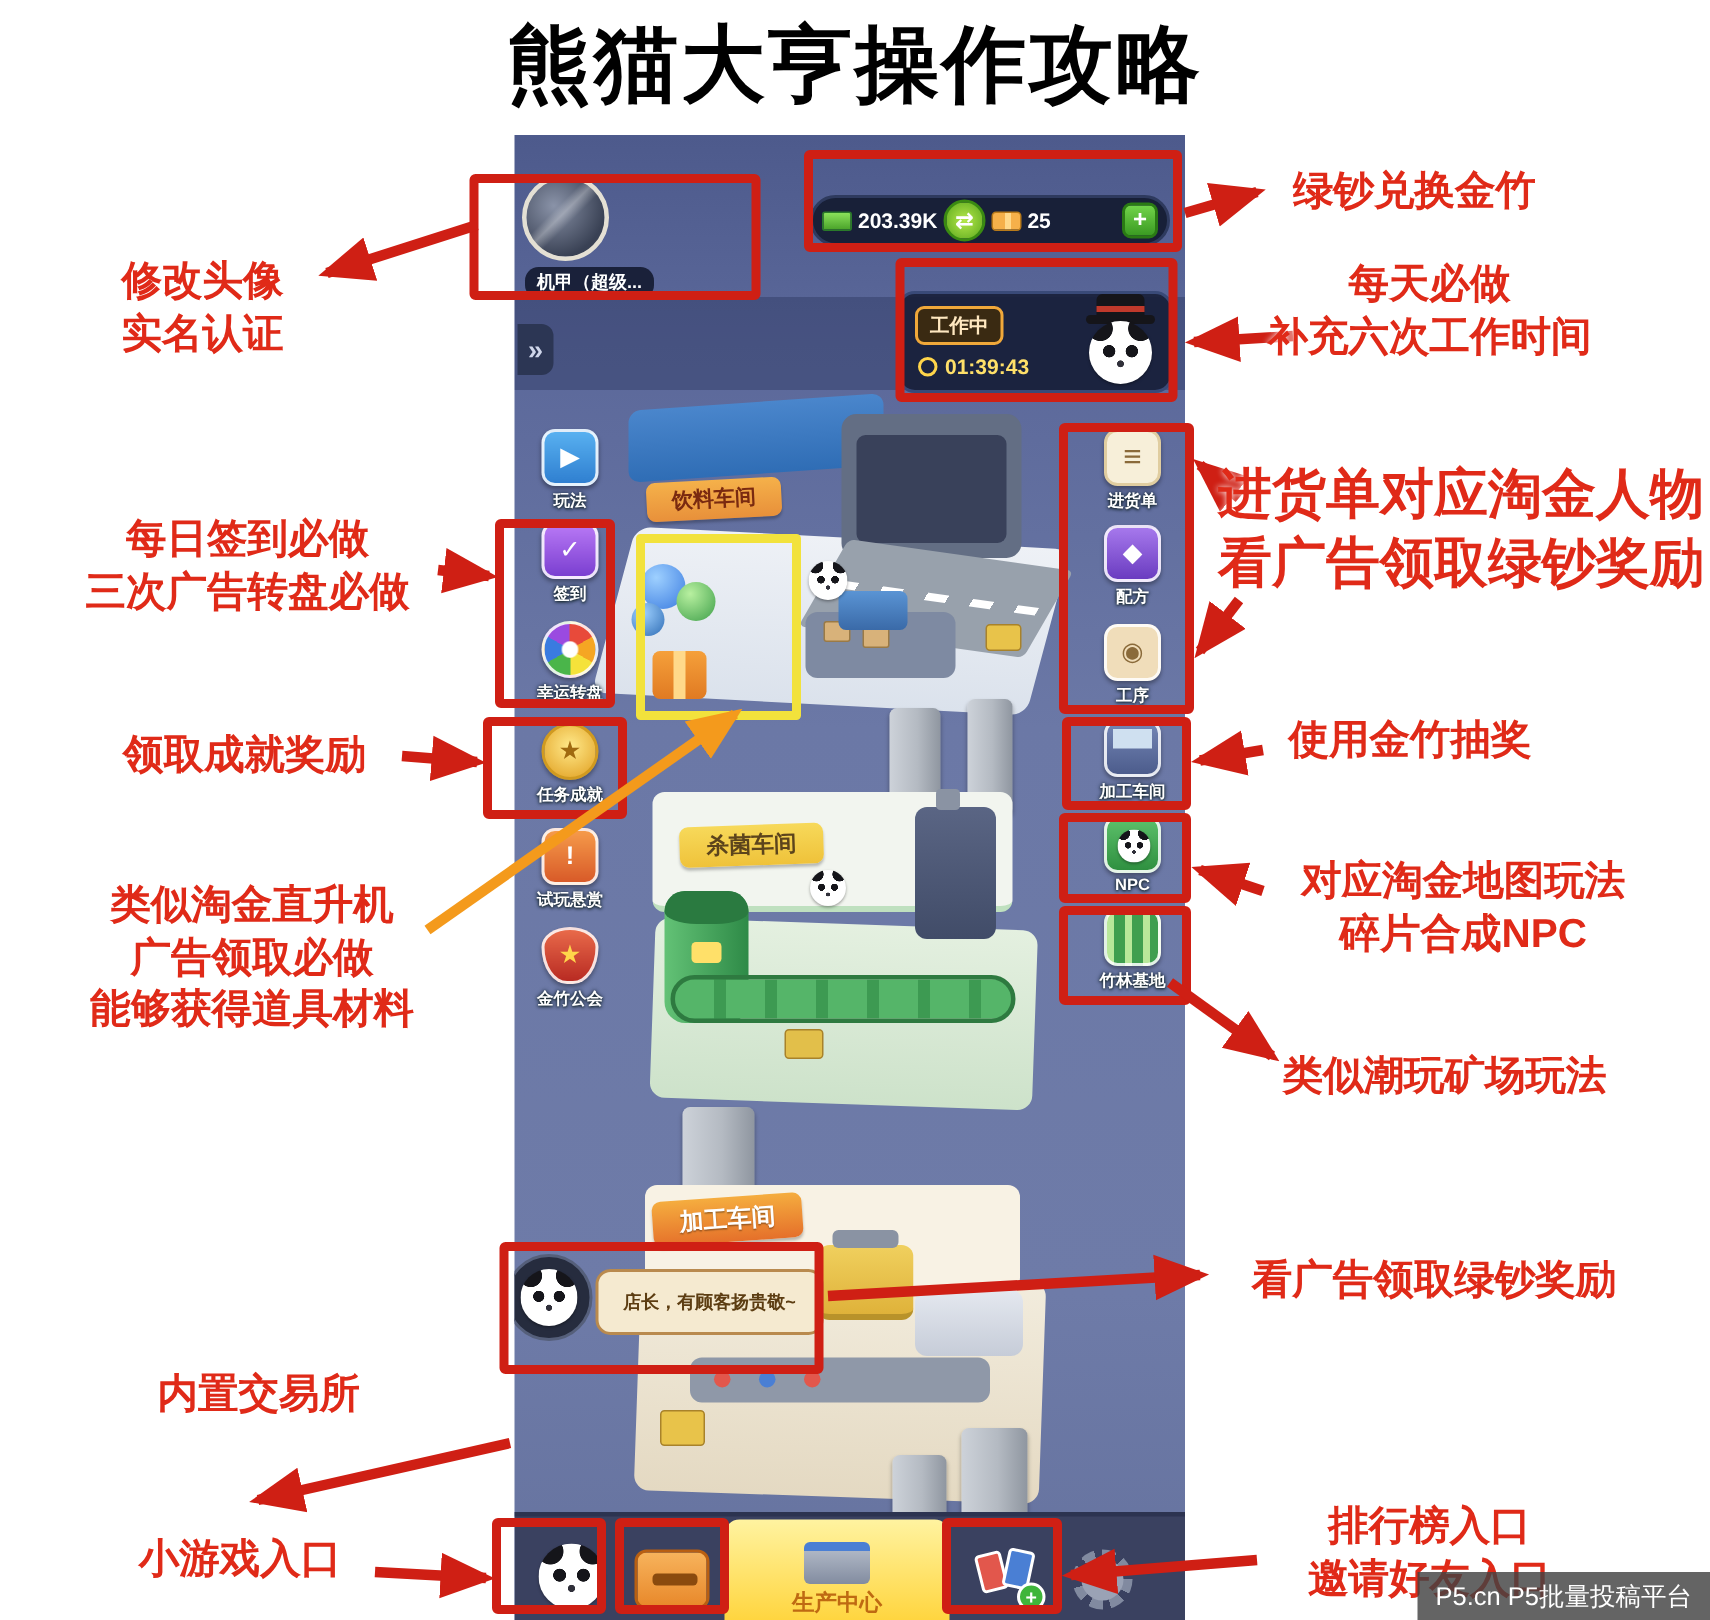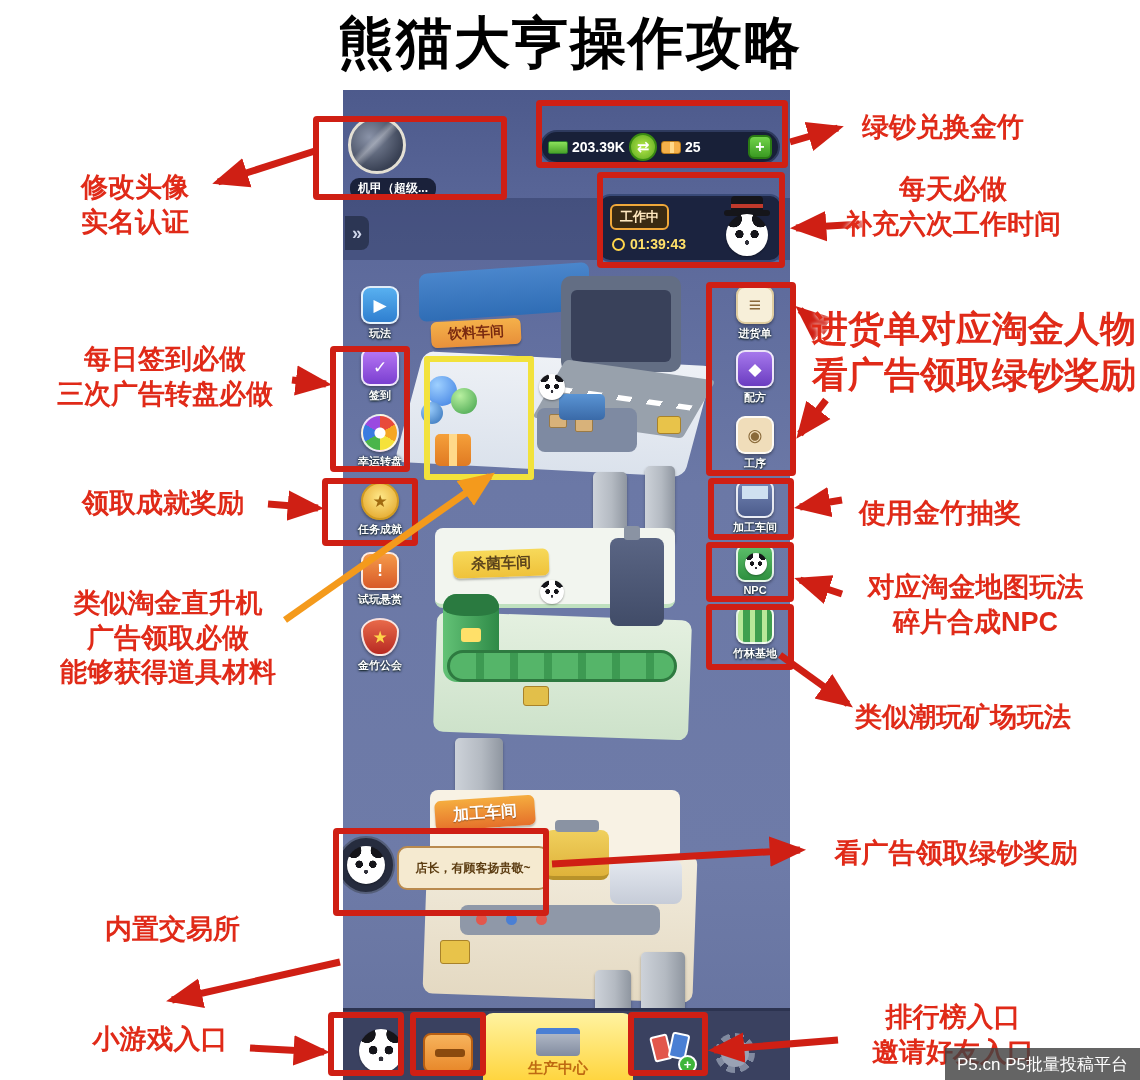--- a/index.html
+++ b/index.html
@@ -327,21 +327,21 @@
     <div>绿钞兑换金竹</div>
   </div>
   <div class="ann" style="left:818px;top:172px;width:270px">
     <div>每天必做</div>
     <div>补充六次工作时间</div>
   </div>
   <div class="ann small" style="left:812px;top:306px;width:315px">
     <div>进货单对应淘金人物</div>
     <div>看广告领取绿钞奖励</div>
   </div>
-  <div class="ann" style="left:845px;top:496px;width:190px">
+  <div class="ann" style="left:845px;top:476px;width:190px">
     <div>使用金竹抽奖</div>
   </div>
   <div class="ann" style="left:843px;top:570px;width:265px">
     <div>对应淘金地图玩法</div>
     <div>碎片合成NPC</div>
   </div>
   <div class="ann" style="left:838px;top:700px;width:250px">
     <div>类似潮玩矿场玩法</div>
   </div>
   <div class="ann" style="left:806px;top:836px;width:300px">

